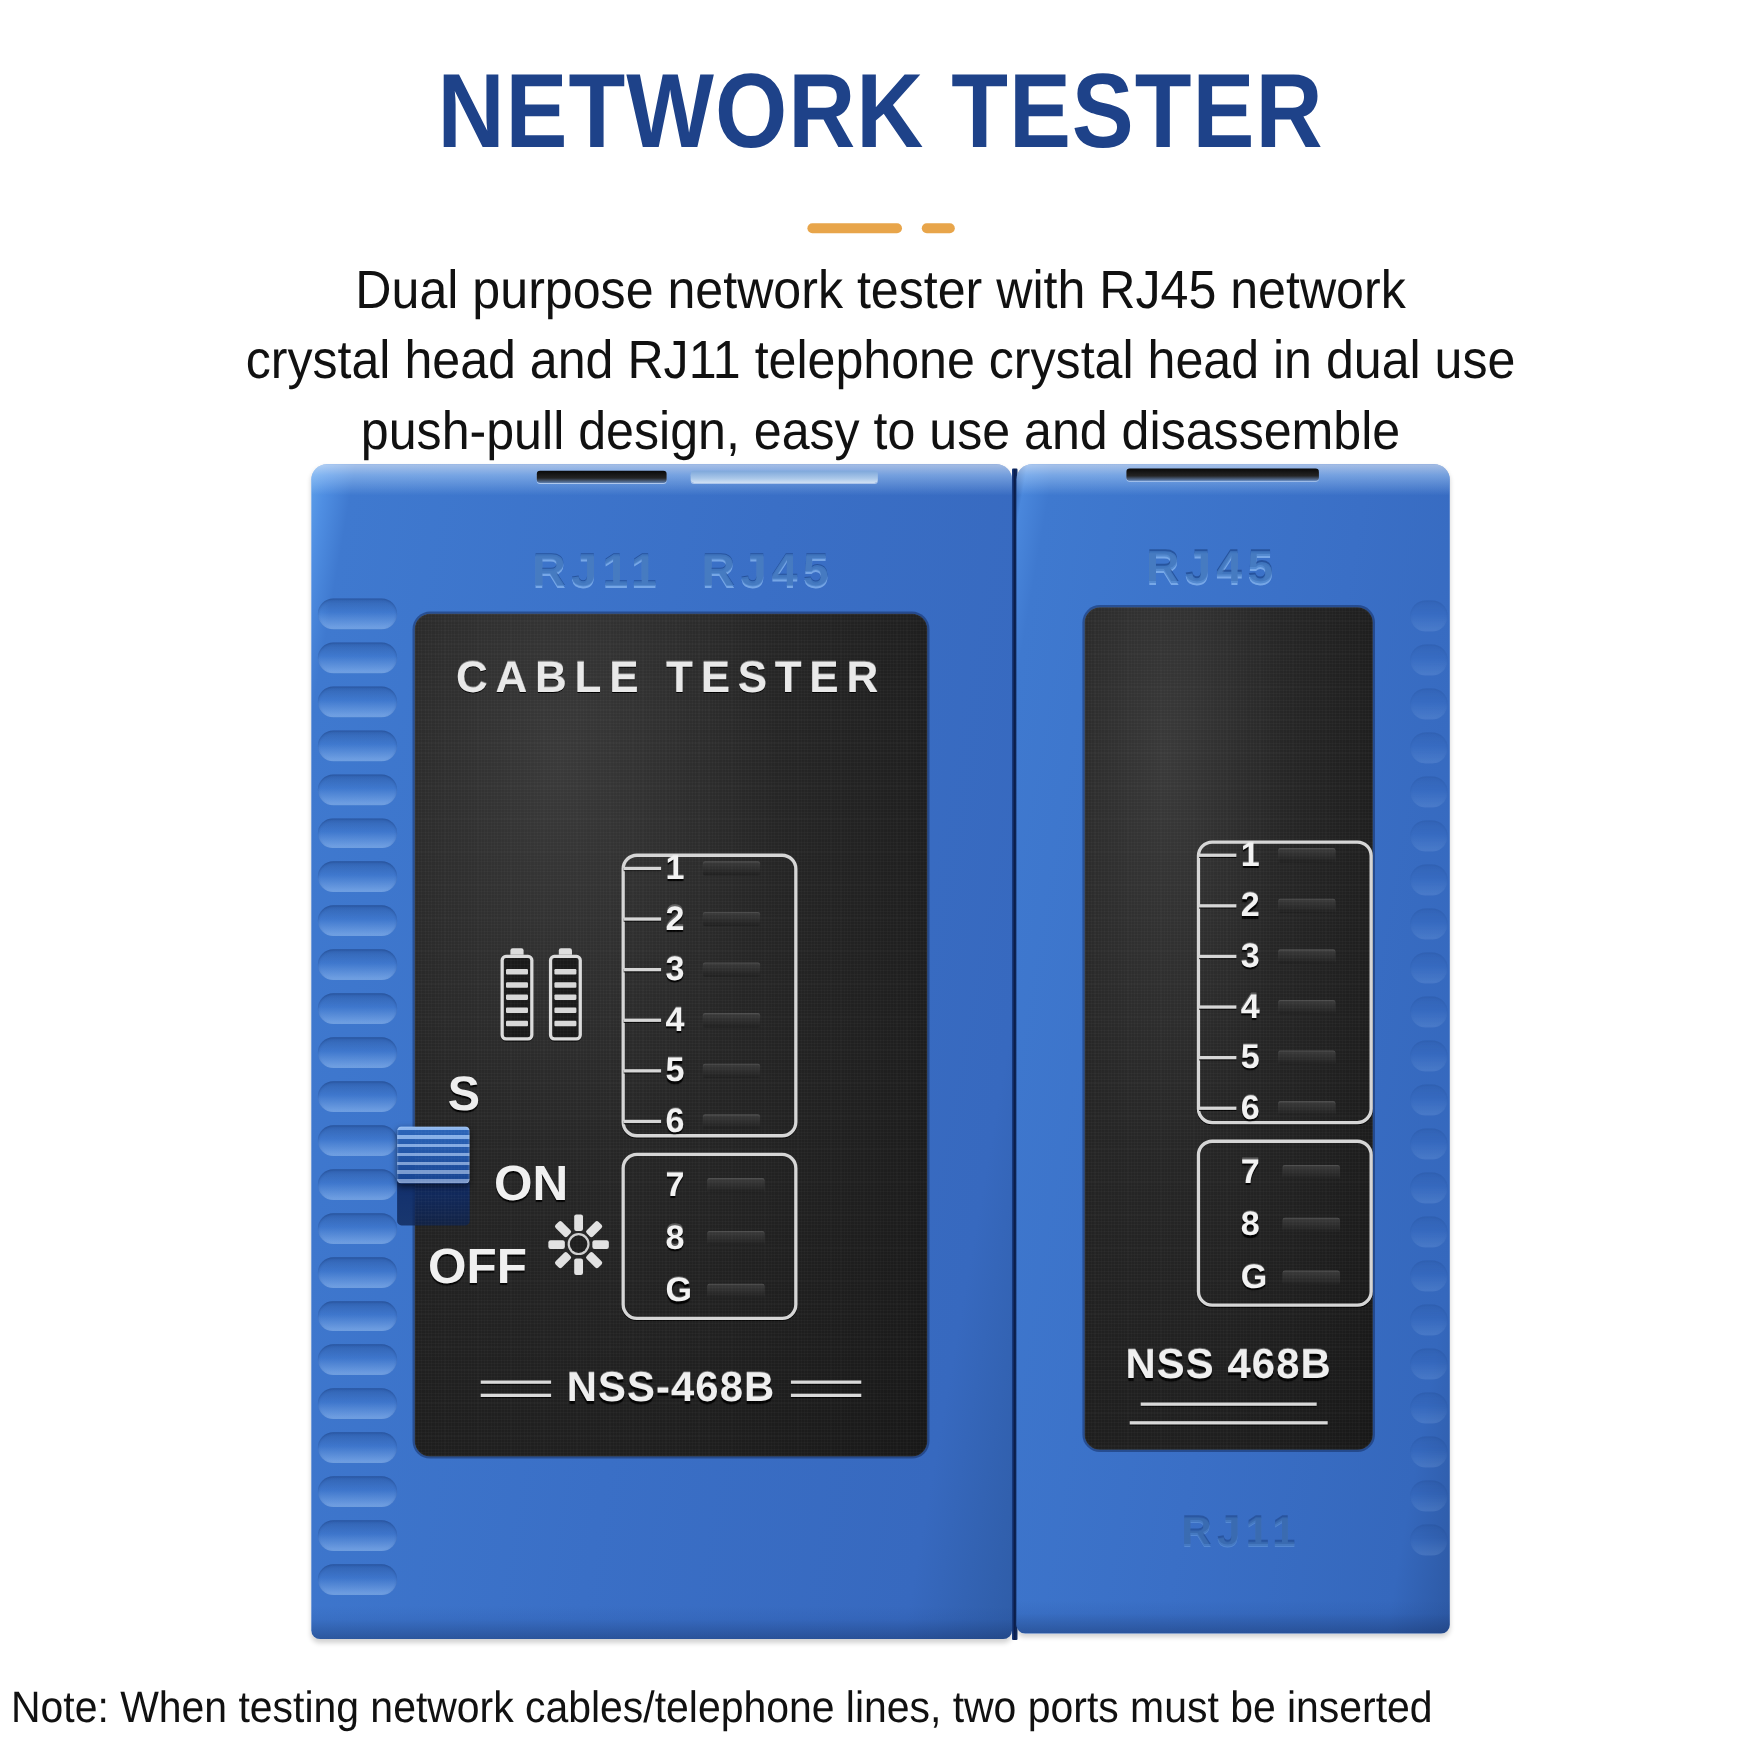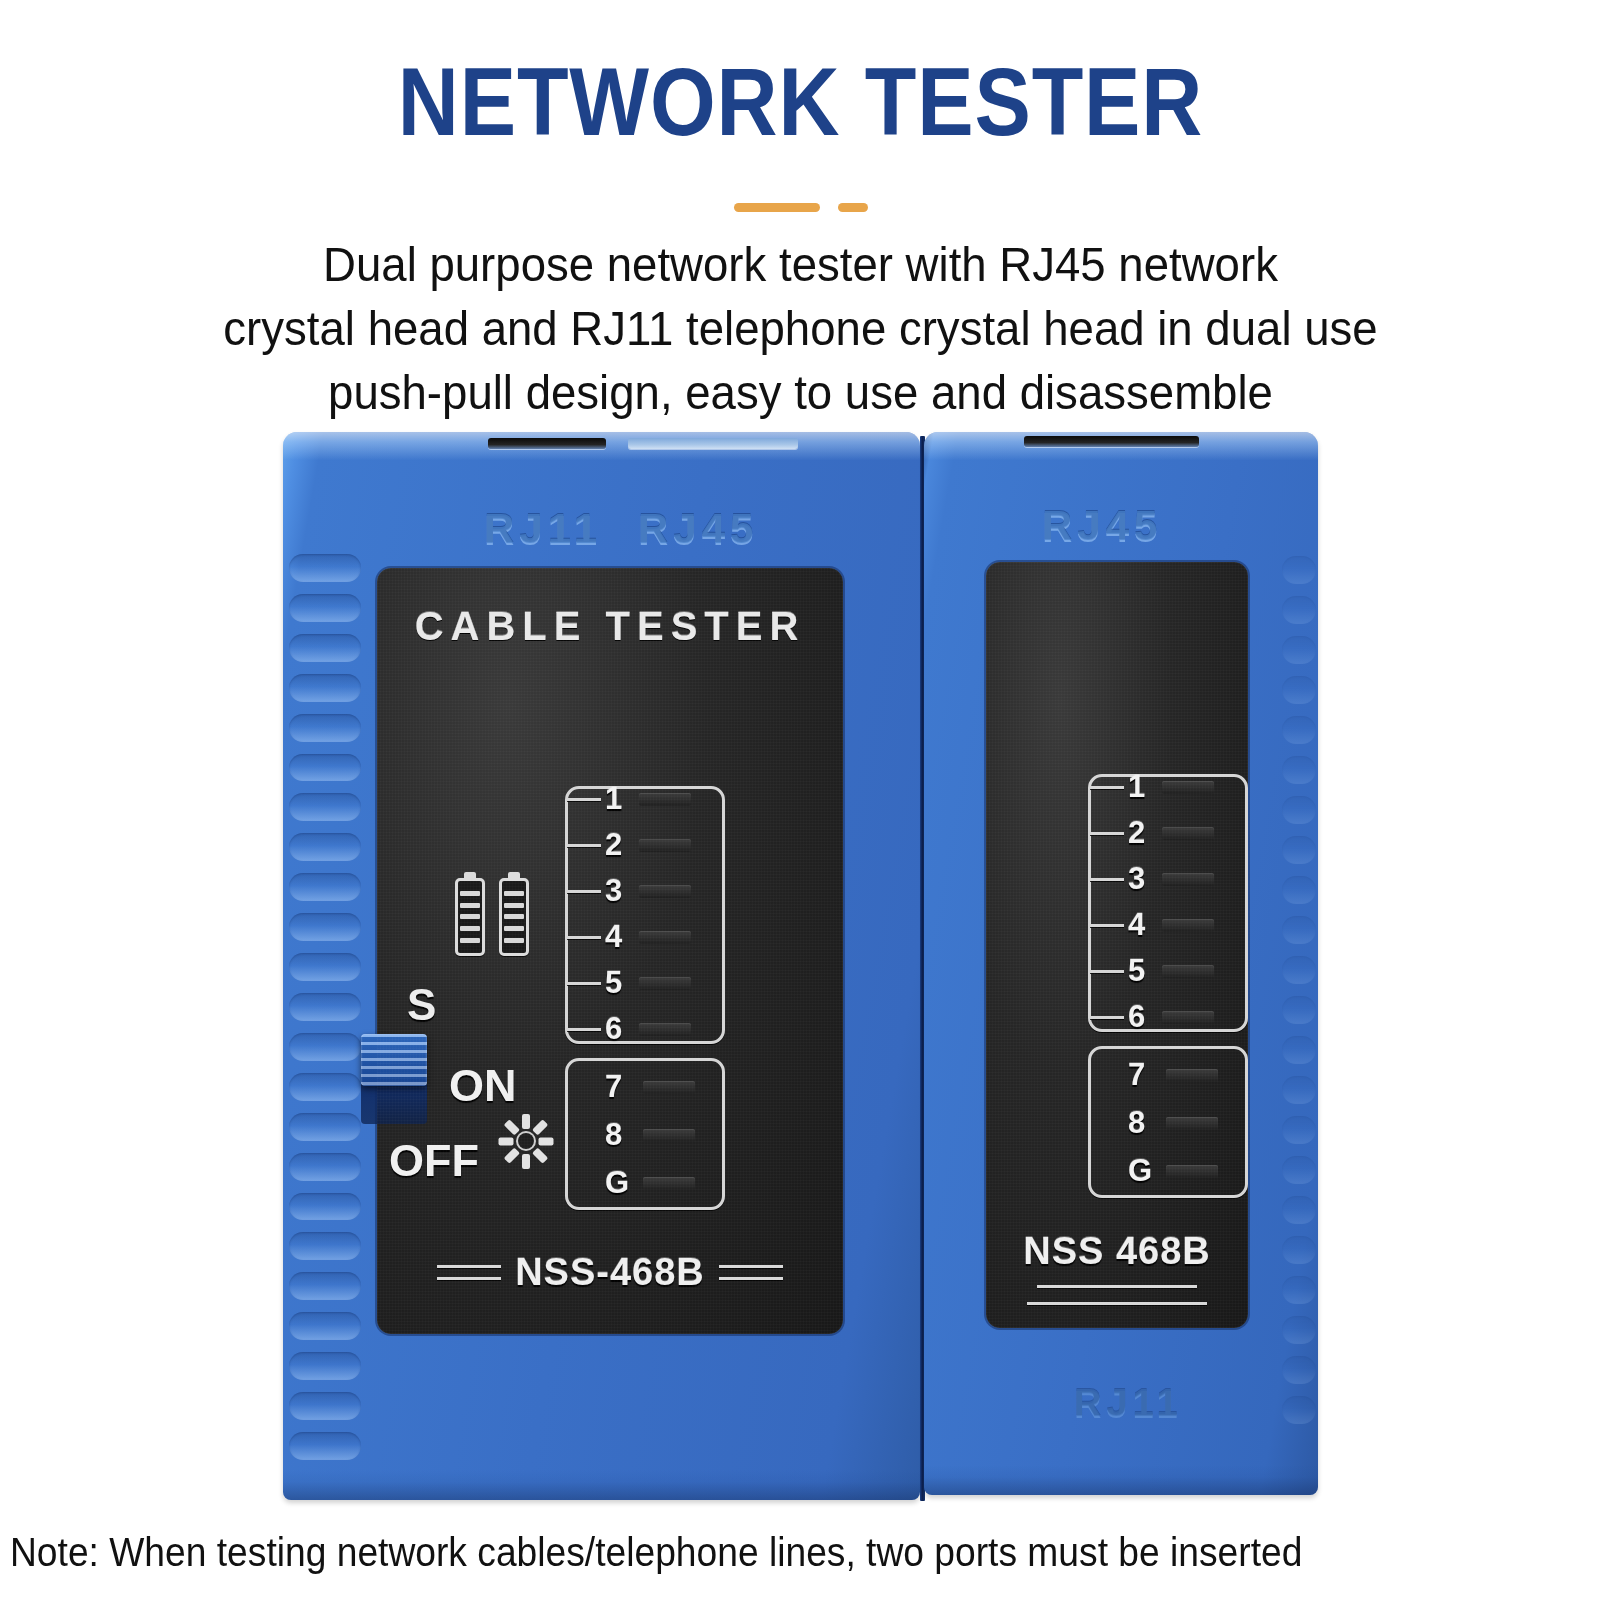--- a/index.html
+++ b/index.html
@@ -81,21 +81,21 @@
     color: #111;
     text-align: left;
     transform: scaleX(0.93);
     transform-origin: left center;
     white-space: nowrap;
   }
 
   
   .stage {
     position: absolute;
-    top: 432px;
+    top: 422px;
     left: 283px;
     width: 1035px;
     height: 1072px;
   }
 
   .device {
     position: absolute;
     top: 0;
     border-radius: 14px 14px 8px 8px;
     background:

